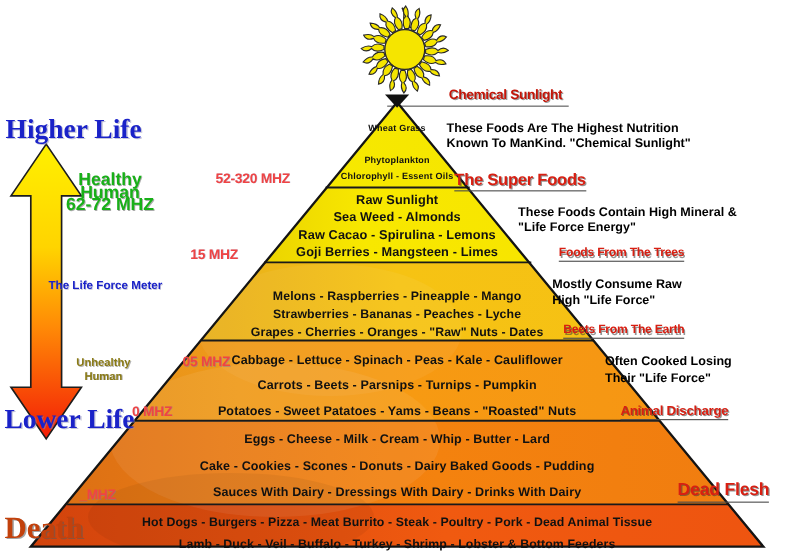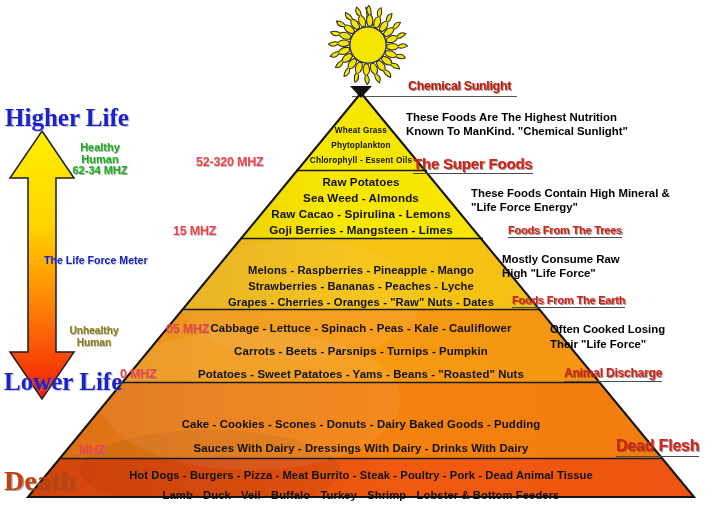--- a/index.html
+++ b/index.html
@@ -84,23 +84,23 @@
   #lbl-higher-life{left:5px;top:104px;}
   #lbl-lower-life{left:4px;top:368px;}
   #lbl-death{
     position:absolute;left:4px;top:465px;
     color:#c2410c;font-weight:bold;
     font-family:"Liberation Serif", serif;
     font-size:28px;white-space:nowrap;
     text-shadow:1.4px 1.4px 0 rgba(90,90,90,.55);
   }
   #lbl-healthy{
-    position:absolute;left:57px;top:142px;width:86px;
+    position:absolute;left:57px;top:158px;width:86px;
     text-align:center;color:#18b018;font-weight:bold;
-    font-size:11px;line-height:11.6px;
+    font-size:16px;line-height:11.6px;
     text-shadow:.8px .8px 0 rgba(70,70,70,.45);
   }
   #lbl-unhealthy{
     position:absolute;left:45px;top:325px;width:98px;
     text-align:center;color:#8a7a14;font-weight:bold;
     font-size:10.2px;line-height:11.6px;
     text-shadow:.8px .8px 0 rgba(70,70,70,.4);
   }
   #lbl-meter{
     position:absolute;left:44px;top:254px;
@@ -245,81 +245,82 @@
     </svg>
   </div>
 
   <div class="bigblue" id="lbl-higher-life">Higher Life</div>
   <div class="bigblue" id="lbl-lower-life">Lower Life</div>
   <div id="lbl-death">Death</div>
 
   <div id="lbl-healthy">
     <div>Healthy</div>
     <div>Human</div>
-    <div>62-34 MHZ</div>
+    <div>62-72 MHZ</div>
   </div>
 
   <div id="lbl-meter">The Life Force Meter</div>
 
   <div id="lbl-unhealthy">
     <div>Unhealthy</div>
     <div>Human</div>
   </div>
 
   <div class="mhz" style="left:196px;top:155px;">52-320 MHZ</div>
   <div class="mhz" style="left:173px;top:224px;">15 MHZ</div>
   <div class="mhz" style="left:166px;top:294px;margin-top:28px;">05 MHZ</div>
   <div class="mhz" style="left:120px;top:367px;">0 MHZ</div>
   <div class="mhz" style="left:72px;top:443px;">_MHZ</div>
 
-  <div class="tierline t-apex" style="left:361px;top:126px;text-align:right;">Wheat Grass</div>
+  <div class="tierline t-apex" style="left:361px;top:112px;text-align:right;">Wheat Grass</div>
   <div class="tierline t-apex" style="left:361px;top:141px;">Phytoplankton</div>
   <div class="tierline t-apex" style="left:361px;top:156px;">Chlorophyll - Essent Oils</div>
 
   <div class="note" style="left:406px;top:111px;">These Foods Are The Highest Nutrition</div>
   <div class="note" style="left:406px;top:125px;">Known To ManKind.  "Chemical Sunlight"</div>
 
   <div class="redlabel" style="left:413px;top:155px;font-size:15px;">
     <span class="ul">The Super Foods</span>
   </div>
 
-  <div class="tierline t-2" style="left:361px;top:175px;">Raw Potatoes</div>
+  <div class="tierline t-2" style="left:361px;top:175px;">Raw Sunlight</div>
   <div class="tierline t-2" style="left:361px;top:191px;">Sea Weed - Almonds</div>
   <div class="tierline t-2" style="left:361px;top:207px;">Raw Cacao  -  Spirulina  -  Lemons</div>
   <div class="tierline t-2" style="left:361px;top:223px;">Goji Berries  -  Mangsteen  -  Limes</div>
 
   <div class="note" style="left:471px;top:187px;">These Foods Contain High Mineral &amp;</div>
   <div class="note" style="left:471px;top:201px;">"Life Force Energy"</div>
 
   <div class="redlabel" style="left:508px;top:224px;font-size:11px;">
     <span class="ul">Foods From The Trees</span>
   </div>
 
   <div class="tierline t-3" style="left:361px;top:264px;">Melons  -  Raspberries  -  Pineapple  -  Mango</div>
   <div class="tierline t-3" style="left:361px;top:280px;">Strawberries  -  Bananas  -  Peaches  -  Lyche</div>
   <div class="tierline t-3" style="left:361px;top:296px;">Grapes  -  Cherries  -  Oranges  -  "Raw" Nuts  -  Dates</div>
 
   <div class="note" style="left:502px;top:253px;">Mostly Consume Raw</div>
   <div class="note" style="left:502px;top:267px;">High "Life Force"</div>
 
   <div class="redlabel" style="left:512px;top:294px;font-size:11px;">
-    <span class="ul">Foods From The Earth</span>
+    <span class="ul">Beets From The Earth</span>
   </div>
 
   <div class="tierline t-4" style="left:361px;top:322px;">Cabbage  -  Lettuce  -  Spinach  -  Peas  -  Kale  -  Cauliflower</div>
   <div class="tierline t-4" style="left:361px;top:345px;">Carrots  -  Beets  -  Parsnips  -  Turnips  -  Pumpkin</div>
   <div class="tierline t-4" style="left:361px;top:368px;">Potatoes  -  Sweet Patatoes  -  Yams  -  Beans  -  "Roasted" Nuts</div>
 
   <div class="note" style="left:550px;top:323px;">Often Cooked Losing</div>
   <div class="note" style="left:550px;top:338px;">Their "Life Force"</div>
 
   <div class="redlabel" style="left:564px;top:366px;font-size:12px;">
     <span class="ul">Animal Discharge</span>
   </div>
 
+  <div class="tierline t-5" style="left:361px;top:394px;">Eggs  -  Cheese  -  Milk  -  Cream  -  Whip  -  Butter  -  Lard</div>
   <div class="tierline t-5" style="left:361px;top:418px;">Cake  -  Cookies  -  Scones  -  Donuts  -  Dairy Baked Goods  -  Pudding</div>
   <div class="tierline t-5" style="left:361px;top:442px;">Sauces With Dairy  -  Dressings With Dairy  -  Drinks With Dairy</div>
 
   <div class="redlabel" style="left:616px;top:437px;font-size:16px;text-align:center;">
     <span class="ul">Dead Flesh</span>
   </div>
 
   <div class="tierline t-7" style="left:361px;top:489px;">Lamb  -  Duck  -  Veil  -  Buffalo  -  Turkey  -  Shrimp  -  Lobster &amp; Bottom Feeders</div>
   <div class="tierline t-7" style="left:361px;top:469px;">Hot Dogs  -  Burgers  -  Pizza  -  Meat Burrito  -  Steak  -  Poultry  -  Pork  -  Dead Animal Tissue</div>
 

